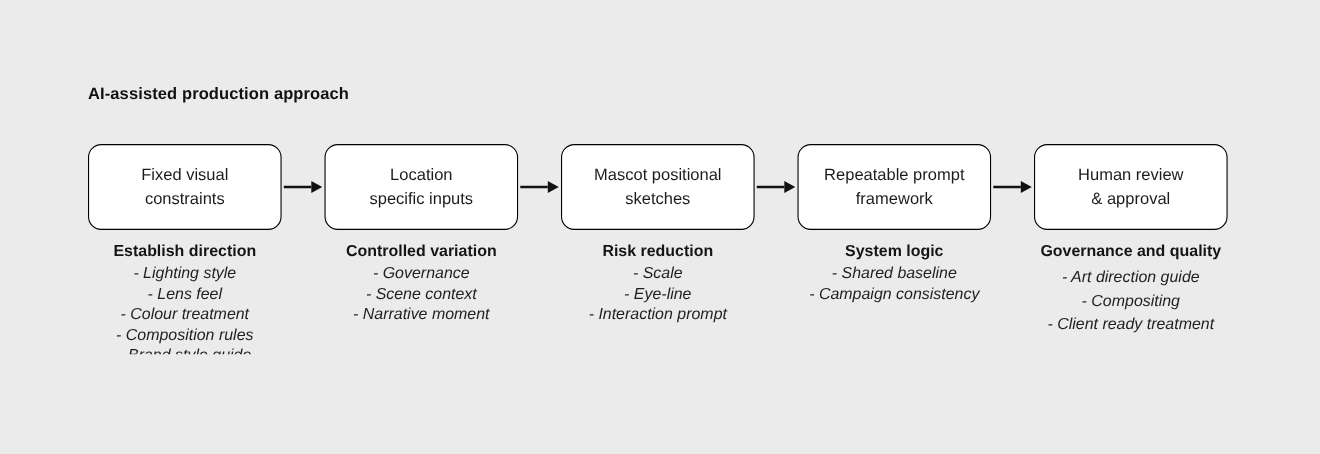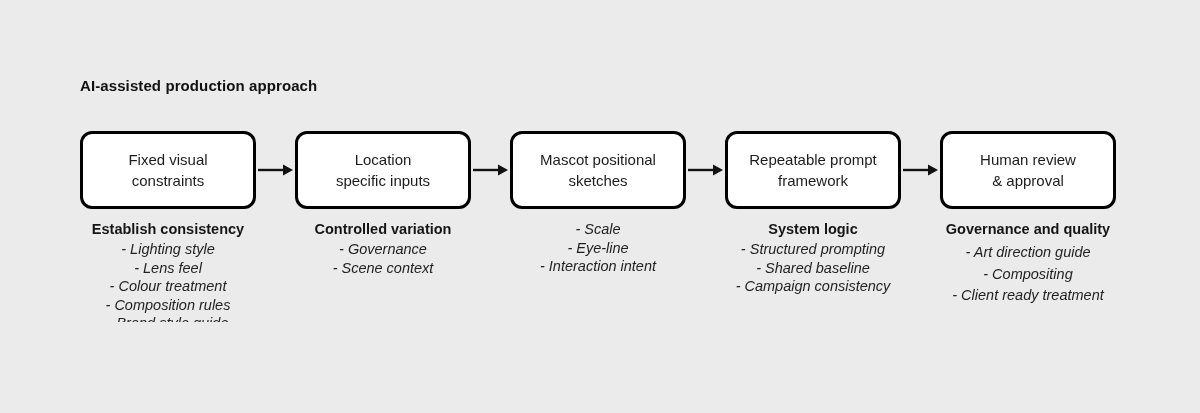--- a/index.html
+++ b/index.html
@@ -17,21 +17,21 @@
     letter-spacing: 0.1px;
   }
   .flow {
     position: absolute; left: 80px; top: 131px;
     display: flex; align-items: flex-start;
   }
   .stage { width: 176px; flex: none; }
   .box {
     box-sizing: border-box;
     height: 78px; background: #ffffff;
-    border: 3px solid #000000; border-radius: 12px;
+    border: 1px solid #000000; border-radius: 12px;
     display: flex; align-items: center; justify-content: center;
     text-align: center;
   }
   .box-label {
     font-size: 15px; line-height: 21px; color: #1c1c1c;
     white-space: pre-line;
   }
   .arrow {
     width: 39px; height: 78px; flex: none;
     display: flex; align-items: center; justify-content: center;
@@ -53,21 +53,21 @@
   <h1 class="title">AI-assisted production approach</h1>
 
   <div class="flow">
 
     <div class="stage">
       <div class="box">
         <span class="box-label">Fixed visual
 constraints</span>
       </div>
       <div class="group">
-        <div class="group-title">Establish consistency</div>
+        <div class="group-title">Establish direction</div>
         <div class="list-item">- Lighting style</div>
         <div class="list-item">- Lens feel</div>
         <div class="list-item">- Colour treatment</div>
         <div class="list-item">- Composition rules</div>
         <div class="list-item">- Brand style guide</div>
       </div>
     </div>
 
     <div class="arrow">
       <svg width="39" height="14" viewBox="0 0 39 14" aria-hidden="true">
@@ -78,57 +78,58 @@
 
     <div class="stage">
       <div class="box">
         <span class="box-label">Location
 specific inputs</span>
       </div>
       <div class="group">
         <div class="group-title">Controlled variation</div>
         <div class="list-item">- Governance</div>
         <div class="list-item">- Scene context</div>
+        <div class="list-item">- Narrative moment</div>
       </div>
     </div>
 
     <div class="arrow">
       <svg width="39" height="14" viewBox="0 0 39 14" aria-hidden="true">
         <line x1="2" y1="7" x2="27" y2="7" stroke="#111111" stroke-width="2.4"></line>
         <path d="M27,1.5 L37,7 L27,12.5 Z" fill="#111111"></path>
       </svg>
     </div>
 
     <div class="stage">
       <div class="box">
         <span class="box-label">Mascot positional
 sketches</span>
       </div>
       <div class="group">
+        <div class="group-title">Risk reduction</div>
         <div class="list-item">- Scale</div>
         <div class="list-item">- Eye-line</div>
-        <div class="list-item">- Interaction intent</div>
+        <div class="list-item">- Interaction prompt</div>
       </div>
     </div>
 
     <div class="arrow">
       <svg width="39" height="14" viewBox="0 0 39 14" aria-hidden="true">
         <line x1="2" y1="7" x2="27" y2="7" stroke="#111111" stroke-width="2.4"></line>
         <path d="M27,1.5 L37,7 L27,12.5 Z" fill="#111111"></path>
       </svg>
     </div>
 
     <div class="stage">
       <div class="box">
         <span class="box-label">Repeatable prompt
 framework</span>
       </div>
       <div class="group">
         <div class="group-title">System logic</div>
-        <div class="list-item">- Structured prompting</div>
         <div class="list-item">- Shared baseline</div>
         <div class="list-item">- Campaign consistency</div>
       </div>
     </div>
 
     <div class="arrow">
       <svg width="39" height="14" viewBox="0 0 39 14" aria-hidden="true">
         <line x1="2" y1="7" x2="27" y2="7" stroke="#111111" stroke-width="2.4"></line>
         <path d="M27,1.5 L37,7 L27,12.5 Z" fill="#111111"></path>
       </svg>

